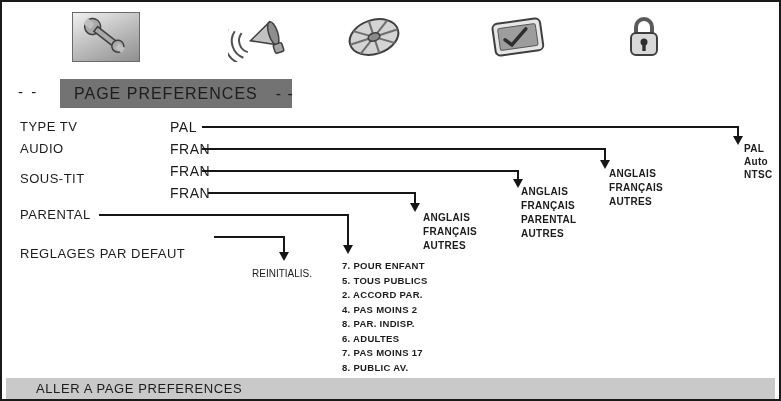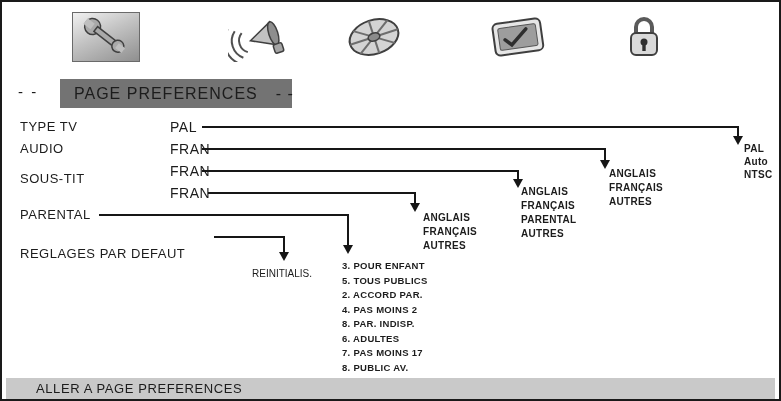--- a/index.html
+++ b/index.html
@@ -156,21 +156,21 @@
   <div class="opts" style="left:421px; top:209px;">
     <span>ANGLAIS</span>
     <span>FRANÇAIS</span>
     <span>AUTRES</span>
   </div>
 
   <div class="hline" style="left:97px; top:212px; width:250px;"></div>
   <div class="vline" style="left:345px; top:212px; height:31px;"></div>
   <div class="ahead" style="left:341px; top:243px;"></div>
   <div class="opts opts-sm" style="left:340px; top:257px;">
-    <span>3. POUR ENFANT</span>
+    <span>7. POUR ENFANT</span>
     <span>5. TOUS PUBLICS</span>
     <span>2. ACCORD PAR.</span>
     <span>4. PAS MOINS 2</span>
     <span>8. PAR. INDISP.</span>
     <span>6. ADULTES</span>
     <span>7. PAS MOINS 17</span>
     <span>8. PUBLIC AV.</span>
   </div>
 
   <div class="hline" style="left:212px; top:234px; width:71px;"></div>

